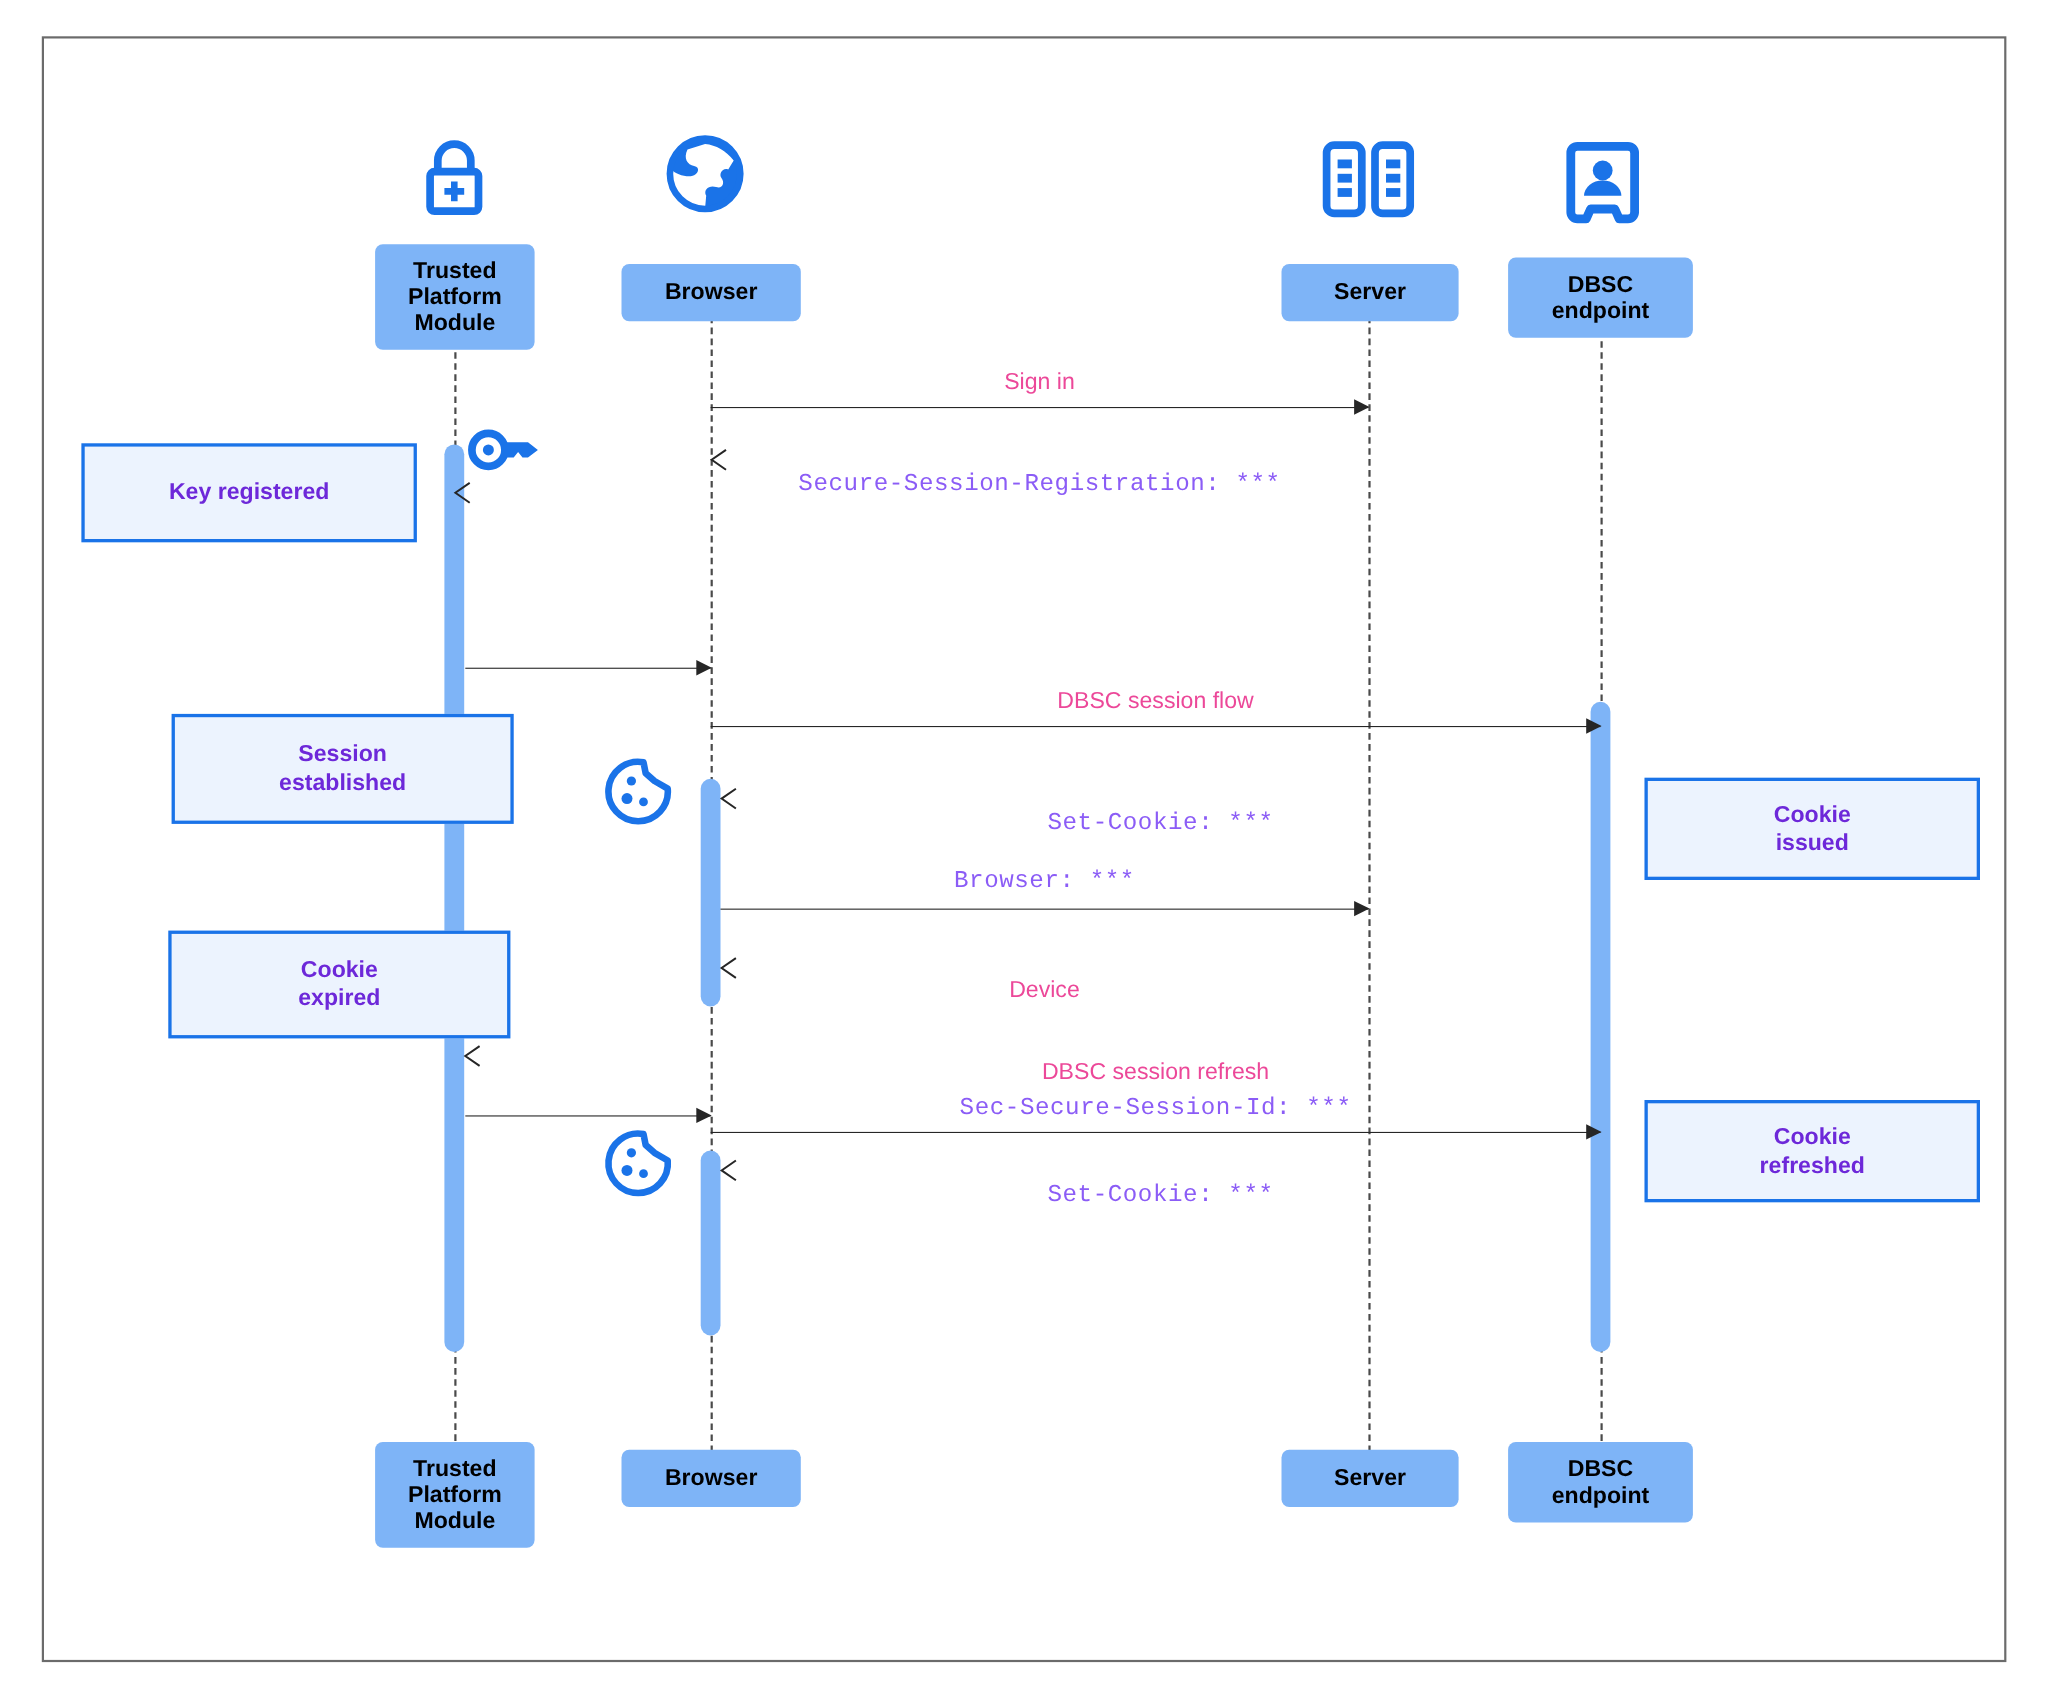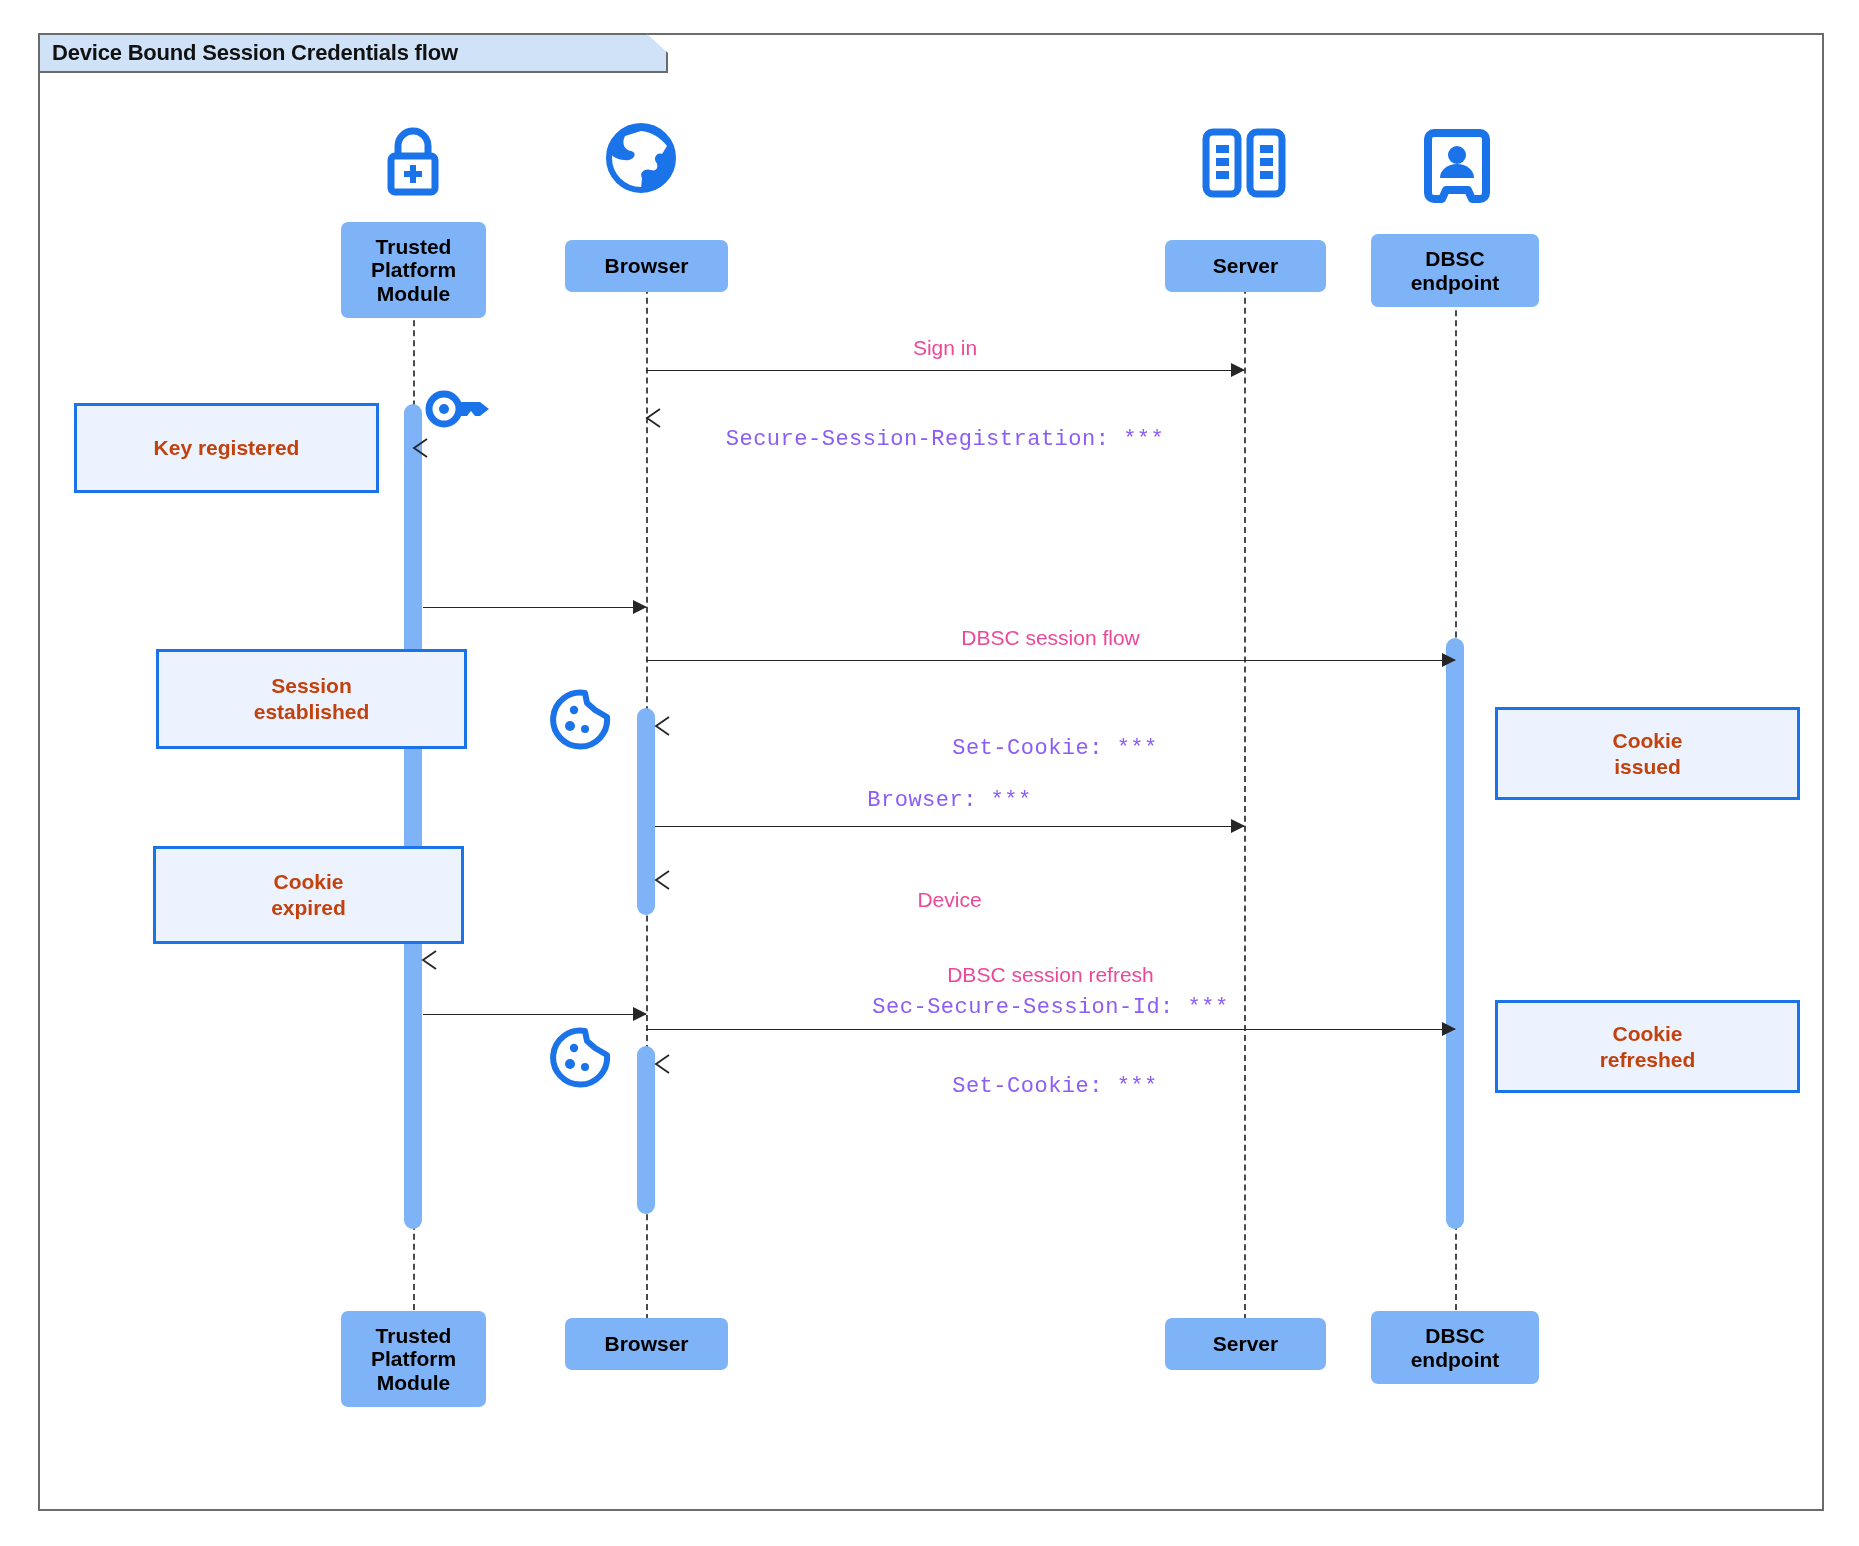--- a/index.html
+++ b/index.html
@@ -33,21 +33,21 @@
   .pbox{
     position:absolute;background:#7eb4f7;border-radius:7px;
     display:flex;align-items:center;justify-content:center;text-align:center;
     font-weight:bold;color:#000;line-height:1.12;font-size:21px;
     box-sizing:border-box;padding:4px 8px;
   }
   
   .note{
     position:absolute;background:#ecf3fe;border:3px solid #1a73e8;
     display:flex;align-items:center;justify-content:center;text-align:center;
-    font-weight:bold;color:#c2410c;font-size:21px;line-height:1.22;
+    font-weight:bold;color:#6d28d9;font-size:21px;line-height:1.22;
     box-sizing:border-box;padding:4px 10px;
   }
   
   .msg{position:absolute;height:0;}
   .msg .line{
     position:absolute;left:0;top:0;width:100%;height:0;
   }
   .solidline{border-top:1.6px solid #262626;}
   .dashline{border-top:0;background-image:linear-gradient(to right,#262626 0 7px,transparent 7px 13px);
             height:1.6px;background-repeat:repeat-x;background-size:13px 1.6px;}
@@ -65,23 +65,20 @@
   .lbl-sans{font-family:"Liberation Sans",sans-serif;font-size:21px;color:#ec4899;}
   .lbl-mono{font-family:"Liberation Mono",monospace;font-size:22px;color:#8b5cf6;letter-spacing:0.5px;}
   .icon{position:absolute;}
 </style>
 </head>
 <body>
 
 <div id="canvas">
 
   <div class="frame"></div>
-  <div class="frame-tab" style="width:630px;">
-    <span class="title">Device Bound Session Credentials flow</span>
-  </div>
 
   <div class="lifeline" style="left:413px;top:270px;height:1050px;"></div>
   <div class="lifeline" style="left:646px;top:248px;height:1072px;"></div>
   <div class="lifeline" style="left:1244px;top:248px;height:1072px;"></div>
   <div class="lifeline" style="left:1455px;top:270px;height:1050px;"></div>
 
   <div class="activation" style="left:404px;top:404px;height:825px;"></div>
   <div class="activation" style="left:637px;top:708px;height:207px;"></div>
   <div class="activation" style="left:637px;top:1046px;height:168px;"></div>
   <div class="activation" style="left:1446px;top:638px;height:591px;"></div>

